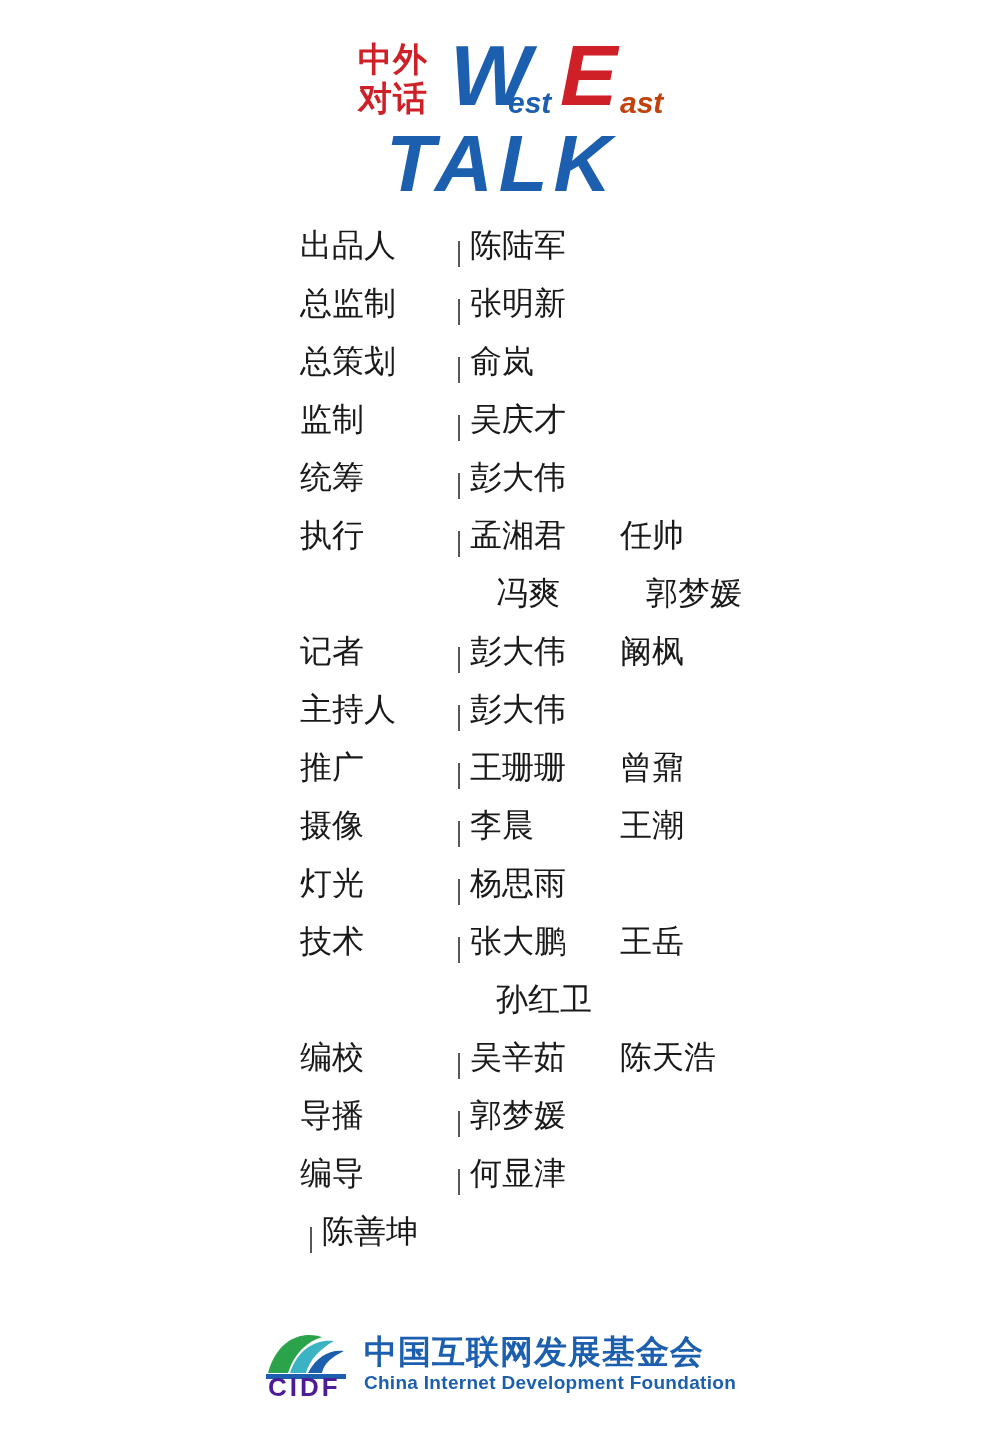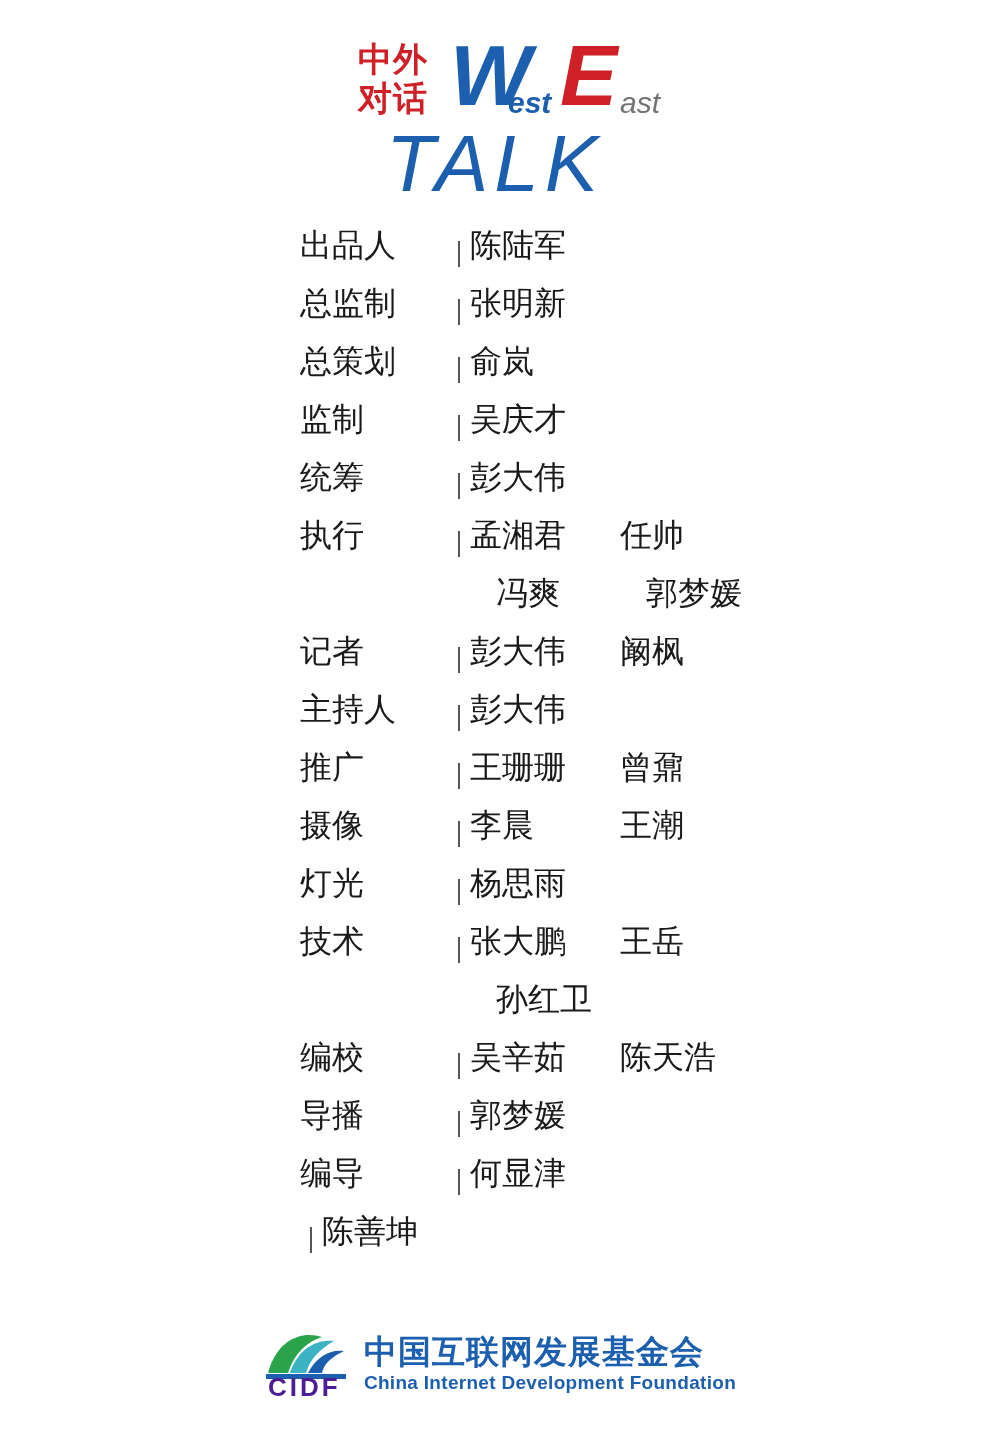--- a/index.html
+++ b/index.html
@@ -87,32 +87,32 @@
     font-size: 30px;
     line-height: 30px;
     color: #1c5fae;
   }
   .we-ast {
     position: absolute;
     left: 170px;
     top: 58px;
     font-family: "Liberation Sans", sans-serif;
     font-style: italic;
-    font-weight: normal;
+    font-weight: bold;
     font-size: 30px;
     line-height: 30px;
-    color: #737373;
+    color: #c2410c;
   }
   .talk-mark {
     position: absolute;
     left: 28px;
     top: 100px;
     font-family: "Liberation Sans", sans-serif;
     font-style: italic;
-    font-weight: normal;
+    font-weight: bold;
     font-size: 80px;
     line-height: 80px;
     letter-spacing: 6px;
     color: #1c5fae;
   }
 
   
   .credits {
     position: absolute;
     left: 300px;

